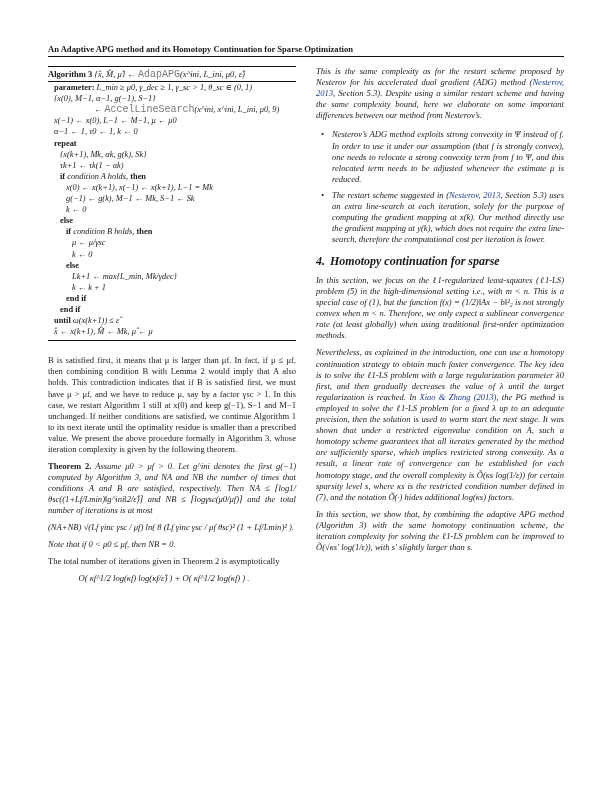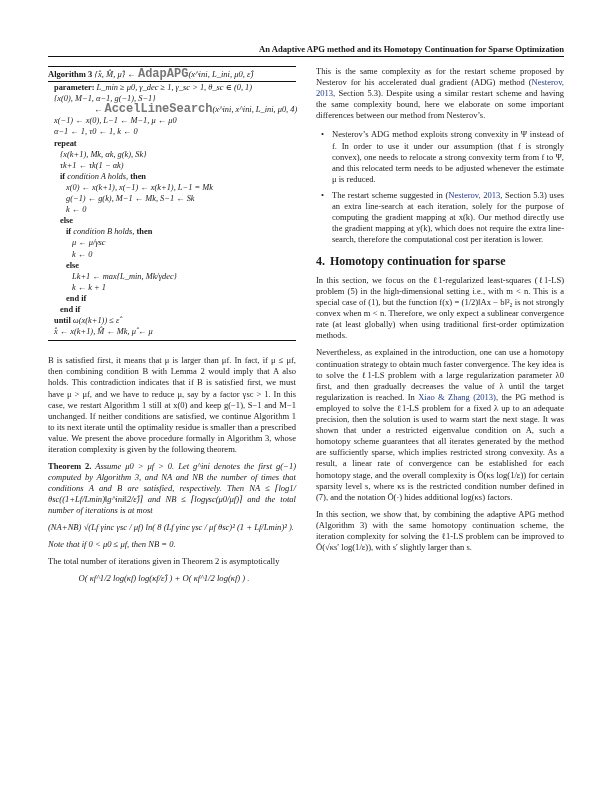--- a/index.html
+++ b/index.html
@@ -1,29 +1,29 @@
 <!DOCTYPE html>
 <html><head>
 <meta charset="utf-8">
 <style>
   html, body { margin: 0; padding: 0; background: #ffffff; }
   body { width: 612px; height: 792px; position: relative; overflow: hidden;
          font-family: "Liberation Serif", "DejaVu Serif", serif; color: #1a1a1a; }
-  .running-head { position: absolute; top: 44px; left: 48px; width: 516px; text-align: right;
+  .running-head { position: absolute; top: 44px; left: 48px; width: 516px; text-align: left;
                   font-size: 8.6px; font-weight: bold; }
   .head-rule { position: absolute; top: 56px; left: 48px; width: 516px; height: 1.4px; background: #111; }
   .col { position: absolute; top: 66px; width: 248px; font-size: 8.55px; line-height: 11.1px; }
   .col-left { left: 48px; }
-  .col-right { left: 316px; }
+  .col-right { left: 316px; font-style: italic; }
   p { margin: 0 0 6px 0; text-align: justify; }
   .alg { border-top: 0.8px solid #111; border-bottom: 1.6px solid #111; padding-bottom: 3px; margin-bottom: 14px; }
   .alg-title { border-bottom: 1.4px solid #111; padding: 2px 0 1px 0; font-size: 8.55px; white-space: nowrap; }
   .alg-line { white-space: nowrap; line-height: 11.1px; font-size: 8.4px; }
   .kw { font-weight: bold; }
-  .mono { font-family: "Liberation Mono", "DejaVu Sans Mono", monospace; color: #777; font-size: 12px; font-weight: bold; }
+  .mono { font-family: "Liberation Mono", "DejaVu Sans Mono", monospace; color: #777; font-size: 10px; }
   .it { font-style: italic; }
   .i1 { padding-left: 6px; } .i2 { padding-left: 12px; } .i3 { padding-left: 18px; }
   .i4 { padding-left: 24px; } .i5 { padding-left: 46px; }
   .math { font-style: italic; }
   .link { color: #1f3a8a; }
   .thm { text-align: justify; margin-bottom: 4px; }
   .display { text-align: center; font-style: italic; margin: 5px 16px 6px 0; white-space: nowrap; font-size: 8.6px; }
   .bullets { margin: 8px 0 10px 0; padding: 0; list-style: none; }
   .bullets li { position: relative; padding-left: 16px; margin-bottom: 5px; text-align: justify; }
   .bullets li::before { content: "\2022"; position: absolute; left: 5px; top: 0; }
@@ -38,21 +38,21 @@
 <div class="head-rule"></div>
 
 <div class="col col-left">
   <div class="alg">
     <div class="alg-title">
       <span class="kw">Algorithm 3</span><span class="math"> {x̂, M̂, μ̂} ← </span><span class="mono">AdapAPG</span><span class="math">(x^ini, L_ini, μ0, ε̂)</span>
     </div>
     <div id="alg-lines">
         <div class="alg-line i1"><span class="kw">parameter:</span><span class="math"> L_min ≥ μ0,  γ_dec ≥ 1,  γ_sc &gt; 1,  θ_sc ∈ (0, 1)</span></div>
         <div class="alg-line i1"><span class="math">{x(0), M−1, α−1, g(−1), S−1}</span></div>
-        <div class="alg-line i5"><span class="math">← </span><span class="mono">AccelLineSearch</span><span class="math">(x^ini, x^ini, L_ini, μ0, 4)</span></div>
+        <div class="alg-line i5"><span class="math">← </span><span class="mono">AccelLineSearch</span><span class="math">(x^ini, x^ini, L_ini, μ0, 9)</span></div>
         <div class="alg-line i1"><span class="math">x(−1) ← x(0),  L−1 ← M−1,  μ ← μ0</span></div>
         <div class="alg-line i1"><span class="math">α−1 ← 1,  τ0 ← 1, k ← 0</span></div>
         <div class="alg-line i1"><span class="kw">repeat</span></div>
         <div class="alg-line i2"><span class="math">{x(k+1), Mk, αk, g(k), Sk}</span></div>
         <div class="alg-line i2"><span class="math">τk+1 ← τk(1 − αk)</span></div>
         <div class="alg-line i2"><span class="kw">if</span><span class="it"> condition A holds,</span><span class="kw"> then</span></div>
         <div class="alg-line i3"><span class="math">x(0) ← x(k+1),  x(−1) ← x(k+1),  L−1 = Mk</span></div>
         <div class="alg-line i3"><span class="math">g(−1) ← g(k),  M−1 ← Mk,  S−1 ← Sk</span></div>
         <div class="alg-line i3"><span class="math">k ← 0</span></div>
         <div class="alg-line i2"><span class="kw">else</span></div>

